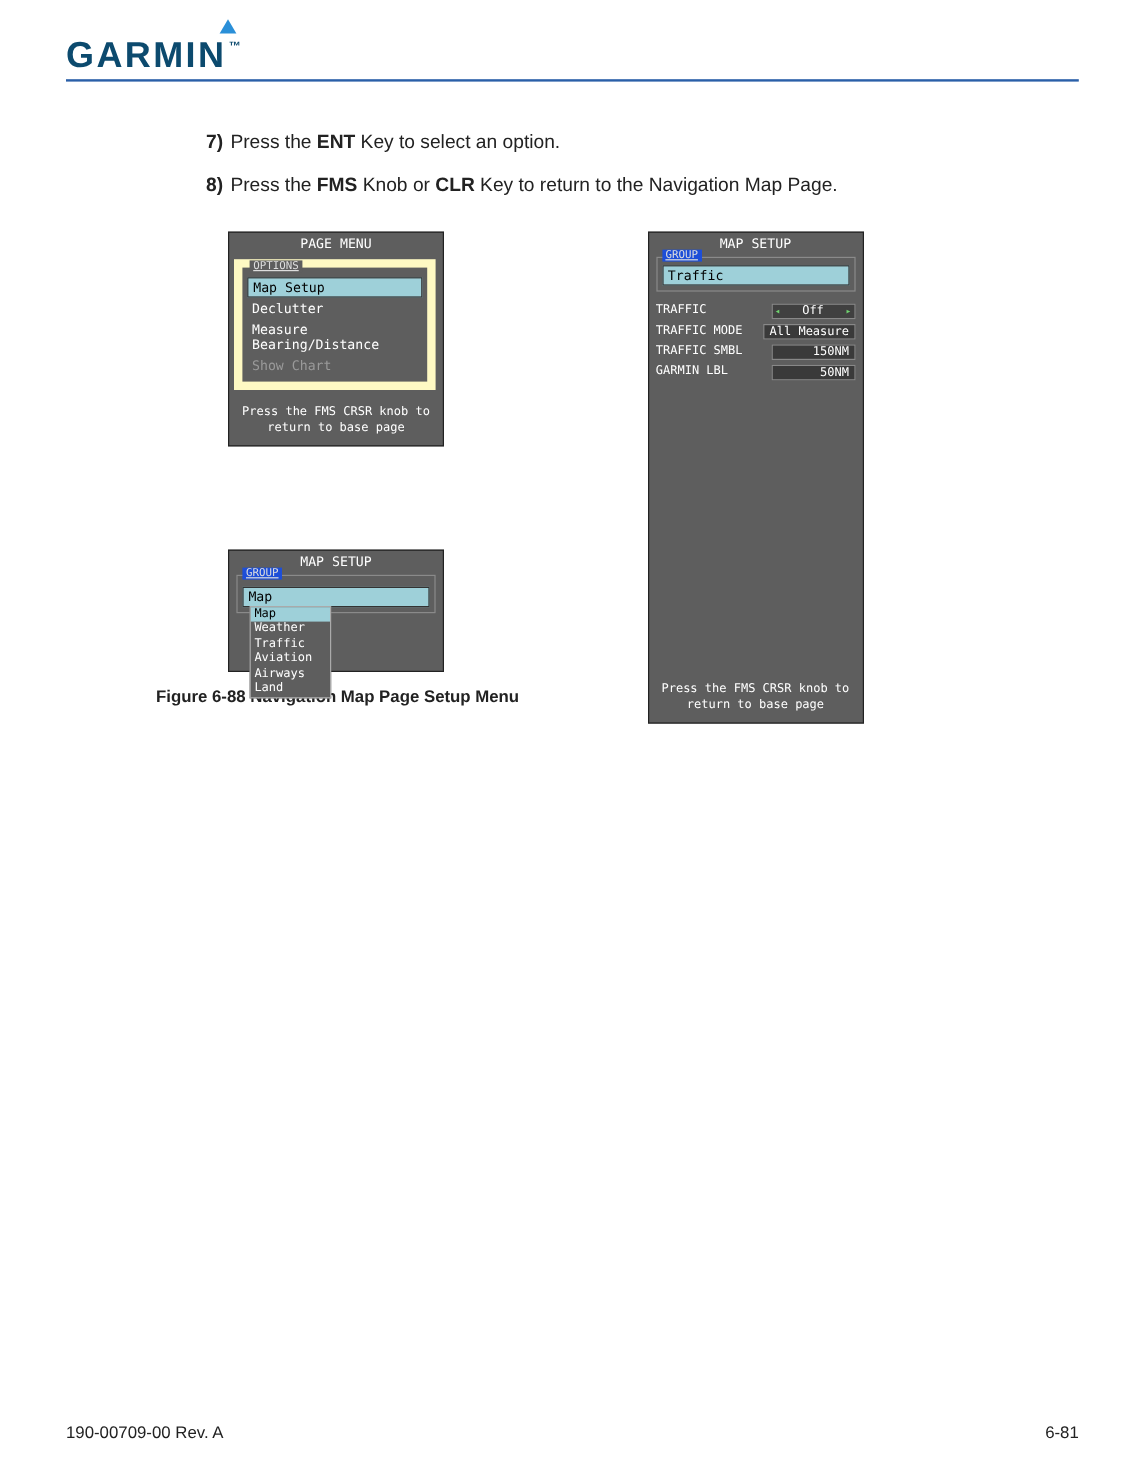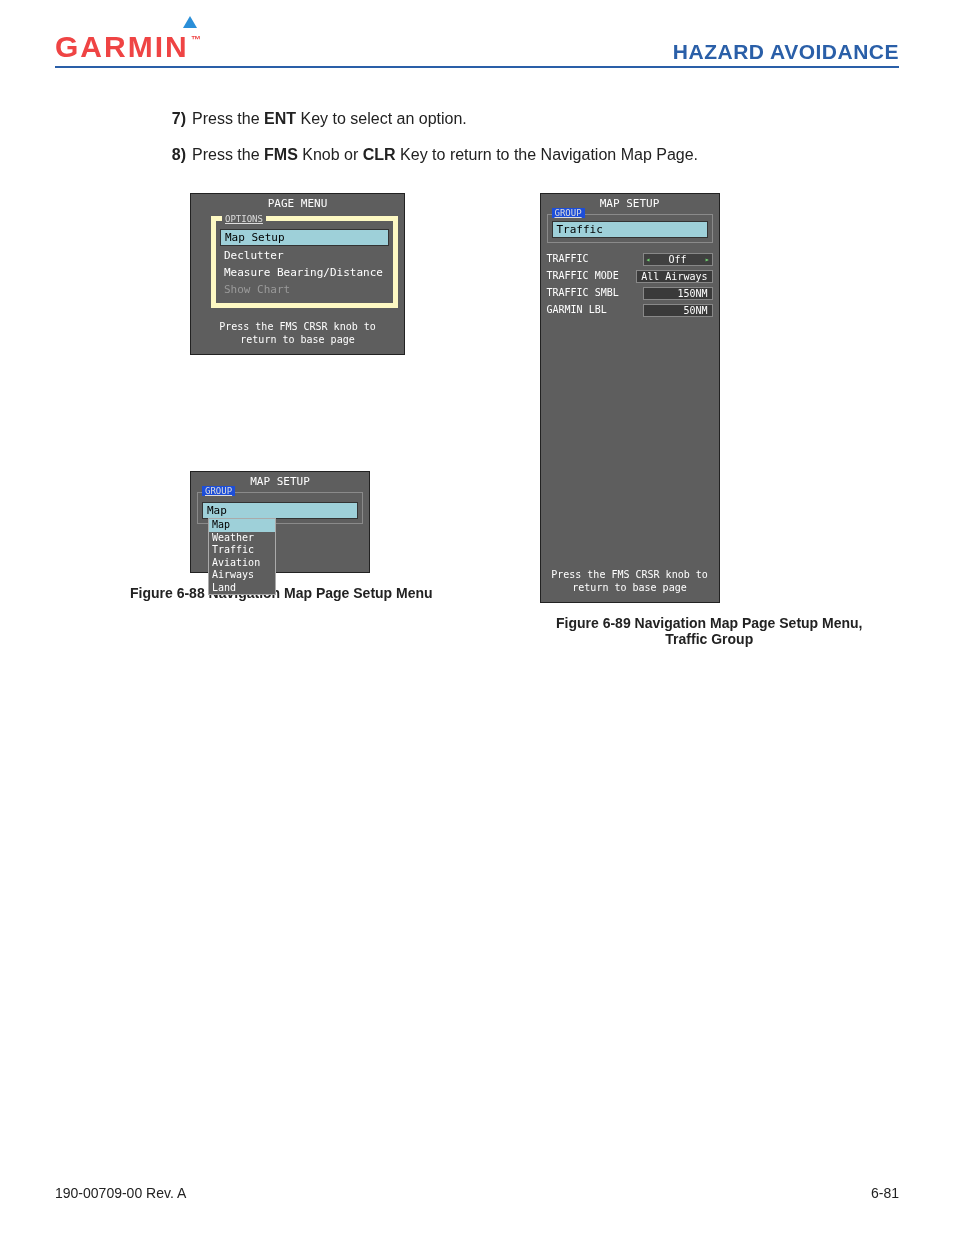--- a/index.html
+++ b/index.html
@@ -21,21 +21,21 @@
     border-bottom: 2px solid #2a5fa8;
     margin-bottom: 40px;
   }
   .logo {
     display: flex;
     align-items: flex-end;
     font-family: Arial, sans-serif;
     font-weight: 700;
     letter-spacing: 2px;
     font-size: 30px;
-    color: #ef4444;
+    color: #0c4a6e;
     position: relative;
     padding-bottom: 2px;
   }
   .logo-tri {
     position: absolute;
     left: 128px;
     top: -14px;
     width: 0; height: 0;
     border-left: 7px solid transparent;
     border-right: 7px solid transparent;
@@ -71,32 +71,32 @@
   }
   
   .panel {
     background: #5e5e5e;
     border: 1px solid #222;
     color: #f5f5f5;
     font-family: "Lucida Console", Monaco, monospace;
     font-size: 12px;
     display: inline-block;
   }
-  .panel-87 { width: 215px; margin-left: 30px; }
+  .panel-87 { width: 180px; margin-left: 30px; }
   .panel-88 { width: 180px; margin-left: 30px; }
   .panel-89 { width: 180px; height: 410px; display: flex; flex-direction: column; }
   .panel-title {
     text-align: center;
     font-size: 11px;
     padding: 3px 0 4px 0;
     color: #fff;
   }
   .group-box {
-    margin: 2px 6px 6px 20px;
-    border: 5px solid #fef9c3;
+    margin: 2px 6px 6px 4px;
+    border: 7px solid #fef9c3;
     padding: 4px 0 4px 0;
   }
   .group-legend {
     font-size: 9px;
     position: relative;
     top: -10px;
     left: 6px;
     background: #5e5e5e;
     padding: 0 3px;
     text-decoration: underline;
@@ -209,21 +209,20 @@
 </head>
 <body>
 
 <div class="page">
   <div class="header">
     <div class="logo">
       <div class="logo-tri"></div>
       <span>GARMIN</span>
       <span class="logo-tm">™</span>
     </div>
-    <div class="section-title">HAZARD AVOIDANCE</div>
   </div>
 
   <div class="content">
     <div class="step">
       <div class="step-num">7)</div>
       <div class="step-body">
         <span>Press the </span><span class="b">ENT</span><span> Key to select an option.</span>
       </div>
     </div>
     <div class="step">
@@ -259,37 +258,36 @@
             <div class="p89-group">
               <span class="p89-legend">GROUP</span>
               <div class="p89-field">Traffic</div>
             </div>
             <div class="p89-row">
               <span>TRAFFIC</span>
               <span class="val sel">Off</span>
             </div>
             <div class="p89-row">
               <span>TRAFFIC MODE</span>
-              <span class="val">All Airways</span>
+              <span class="val">All Measure</span>
             </div>
             <div class="p89-row">
               <span>TRAFFIC SMBL</span>
               <span class="val right">150NM</span>
             </div>
             <div class="p89-row">
               <span>GARMIN LBL</span>
               <span class="val right">50NM</span>
             </div>
           </div>
           <div class="hint">
             <span>Press the FMS CRSR knob to</span><br>
             <span>return to base page</span>
           </div>
         </div>
-        <div class="fig-caption">Figure 6-89  Navigation Map Page Setup Menu, Traffic Group</div>
       </div>
 
       <div class="fig" style="margin-top:40px;">
         <div class="panel panel-88" style="padding-bottom:48px; position:relative;">
           <div class="panel-title">MAP SETUP</div>
           <div class="p89-group" style="margin:0 6px;">
             <span class="p89-legend">GROUP</span>
             <div class="dropdown" style="margin-top:9px; margin-bottom:4px;">
               <div class="dd-field">Map</div>
               <div class="dd-list">

